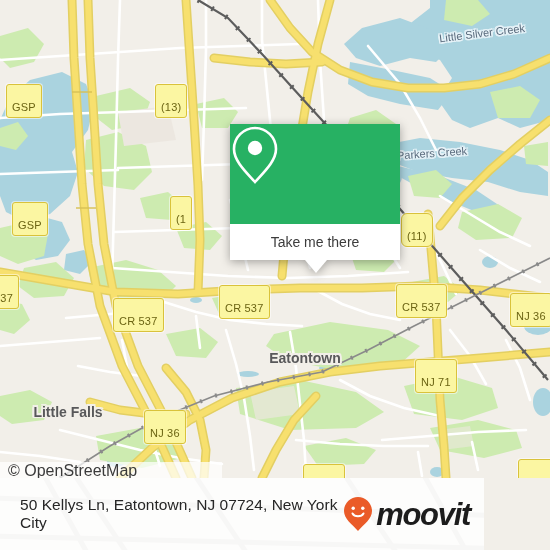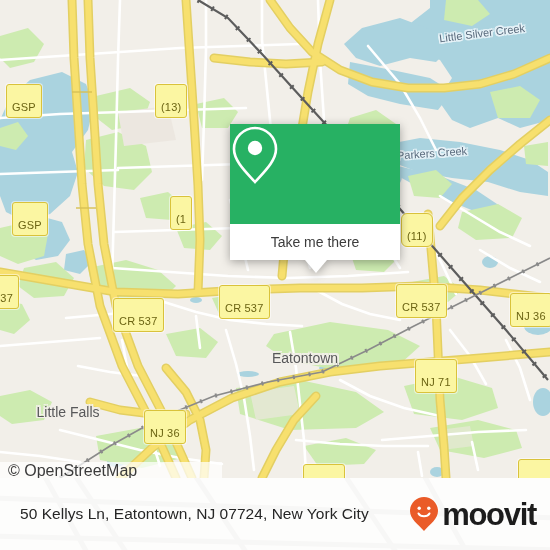--- a/index.html
+++ b/index.html
@@ -19,21 +19,21 @@
   #map svg { position:absolute; left:0; top:0; }
 
   .maplabel {
     position:absolute;
     font-family:"Liberation Sans", sans-serif;
     color:#4a4a48;
     white-space:nowrap;
     pointer-events:none;
   }
   .place {
-    font-size:14px; font-weight:400; color:#58585a;
+    font-size:14px; font-weight:700; color:#58585a;
     text-shadow:
       -1.6px -1.6px 0 #f2efe9, 1.6px -1.6px 0 #f2efe9,
       -1.6px 1.6px 0 #f2efe9, 1.6px 1.6px 0 #f2efe9,
        0 -1.8px 0 #f2efe9, 0 1.8px 0 #f2efe9,
       -1.8px 0 0 #f2efe9, 1.8px 0 0 #f2efe9;
     text-align:center;
   }
   .water-label {
     font-size:11px; color:#5a6b7d; font-style:normal;
     text-shadow:
@@ -93,36 +93,36 @@
     width:222px; height:20px;
     background:rgba(255,255,255,0.72);
     display:flex; align-items:flex-start;
     padding-left:8px;
     font-size:16px; color:#3a3a3a;
   }
 
   
   #footer {
     position:absolute; left:0; top:478px;
-    width:550px; height:72px;
+    width:484px; height:72px;
     background:#ffffff;
     overflow:hidden;
   }
   #footer-bg { position:absolute; left:0; top:0; opacity:0.10; }
   #footer-inner {
     position:relative; z-index:2;
     width:100%; height:100%;
     display:flex; align-items:center;
     padding:0 14px 0 20px;
   }
   #footer-address {
     font-size:15.5px; color:#262626; flex:1;
     letter-spacing:0.05px;
   }
-  #moovit-logo { display:flex; align-items:center; gap:3px; }
+  #moovit-logo { display:flex; align-items:center; gap:3px;font-style:italic; }
   #moovit-word {
     font-size:31px; font-weight:bold; color:#1c1c1c;
     letter-spacing:-1.3px; line-height:1;
   }
 </style>
 </head>
 <body>
 
 <div id="root">
 

